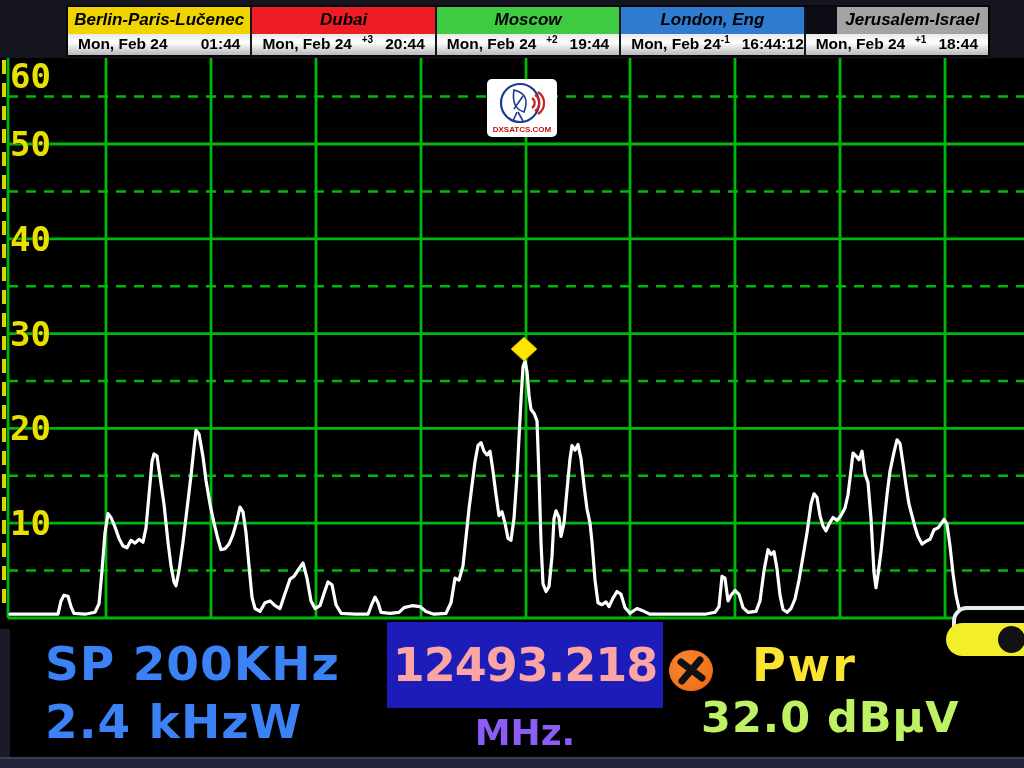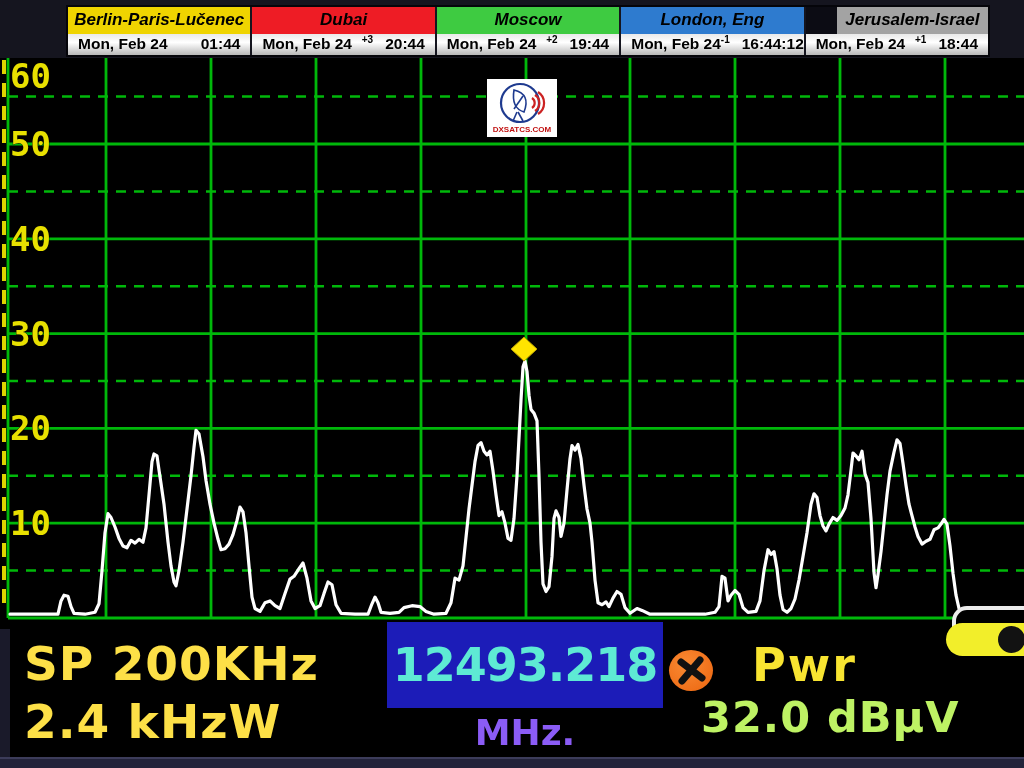--- a/index.html
+++ b/index.html
@@ -19,29 +19,29 @@
               font-style:italic;font-weight:bold;font-size:17px;color:#000;white-space:nowrap;overflow:hidden;}
   .clock-time{height:24px;display:flex;align-items:center;padding:0 10px;
               background:linear-gradient(180deg,#e9e9e9 0%,#ffffff 40%,#b9b9b9 100%);
               font-weight:bold;font-size:15.5px;color:#000;white-space:nowrap;}
   .dt-date{flex:0 0 auto;}
   .dt-spacer{flex:1 1 auto;}
   .dt-off{font-size:10px;font-weight:bold;position:relative;top:-5px;margin-right:12px;}
   .dt-time{flex:0 0 auto;}
 
   
-  #logo{position:absolute;left:487px;top:79px;width:70px;height:58px;background:#fff;border-radius:0;}
+  #logo{position:absolute;left:487px;top:79px;width:70px;height:58px;background:#fff;border-radius:5px;}
 
   
-  .big-white{position:absolute;color:#fde047;font-family:"DejaVu Sans",sans-serif;font-weight:bold;}
+  .big-white{position:absolute;color:#3b82f6;font-family:"DejaVu Sans",sans-serif;font-weight:bold;margin-left:21px;}
   #span-label{left:24px;top:636px;font-size:47px;letter-spacing:1px;}
   #rbw-label{left:24px;top:694px;font-size:47px;letter-spacing:1px;}
   #freq-box{position:absolute;left:387px;top:622px;width:276px;height:86px;background:#1c1cb8;
             display:flex;align-items:center;justify-content:center;}
-  #freq-value{color:#5eead4;font-family:"DejaVu Sans",sans-serif;font-weight:bold;font-size:46px;letter-spacing:-1px;}
+  #freq-value{color:#fca5a5;font-family:"DejaVu Sans",sans-serif;font-weight:bold;font-size:46px;letter-spacing:-1px;}
   #freq-unit{position:absolute;left:387px;top:712px;width:276px;text-align:center;color:#8b5cf6;
              font-family:"DejaVu Sans",sans-serif;font-weight:bold;font-size:36px;}
   #pwr-label{position:absolute;left:752px;top:638px;color:#f8e431;font-family:"DejaVu Sans",sans-serif;
              font-weight:bold;font-size:46px;letter-spacing:2px;}
   #pwr-value{position:absolute;left:701px;top:692px;color:#bef264;font-family:"DejaVu Sans",sans-serif;
              font-weight:bold;font-size:43px;letter-spacing:1px;}
 
   
   #close-badge{position:absolute;left:669px;top:650px;width:44px;height:41px;border-radius:50%;
                background:radial-gradient(circle at 40% 35%,#f98a33,#ec650f);}

